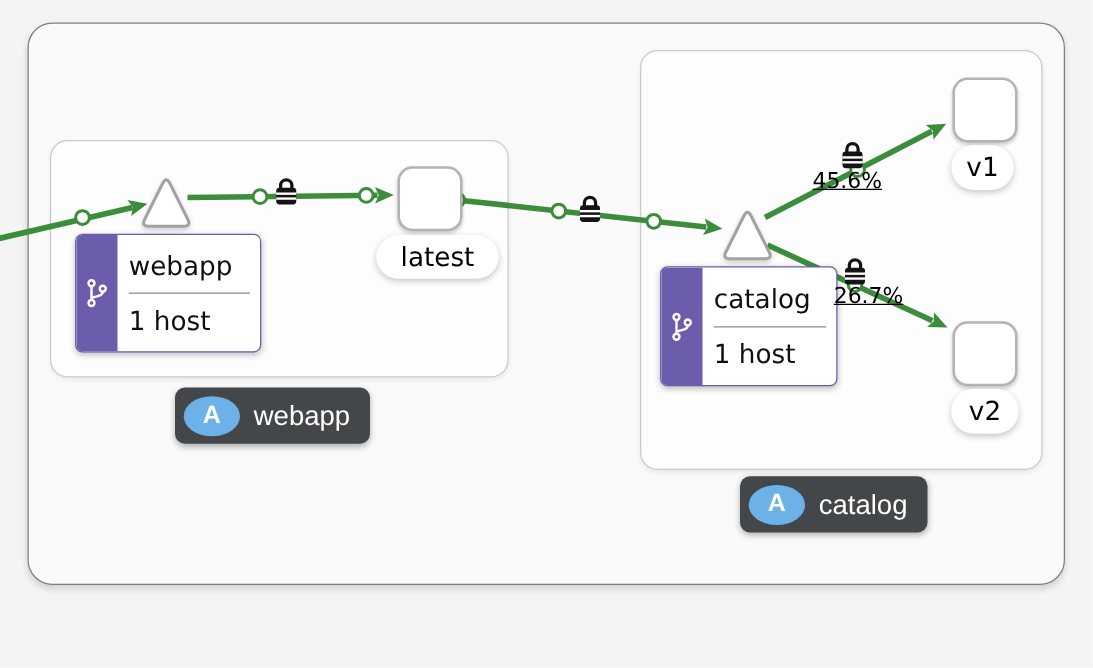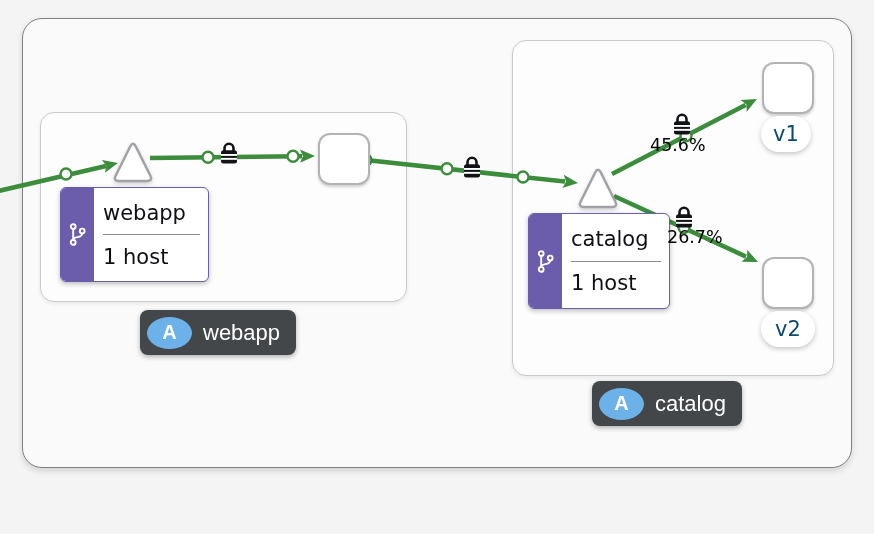--- a/index.html
+++ b/index.html
@@ -17,41 +17,41 @@
   svg.edges{position:absolute;left:0;top:0;}
   .e{stroke:#3b8d3b;stroke-width:4.5px;fill:none;}
   .ah{fill:#3b8d3b;stroke:none;}
   .wp{fill:#ffffff;stroke:#3b8d3b;stroke-width:2.4px;}
 
   .tri{position:absolute;filter:drop-shadow(0 2px 2px rgba(0,0,0,0.18));}
   .node-square{position:absolute;width:48px;height:48px;background:#fff;
     border:2.2px solid #b3b3b6;border-radius:12px;box-shadow:0 2px 3px rgba(0,0,0,0.18);}
   .node-label{position:absolute;background:#fff;border-radius:18px;
     box-shadow:0 2px 5px rgba(0,0,0,0.22);display:flex;align-items:center;
-    justify-content:center;font-size:21px;color:#0c4a6e;}
+    justify-content:center;font-size:21px;color:#000000;}
 
   .vs-badge{position:absolute;display:flex;background:#fff;border:1.6px solid #6b5cac;
     border-radius:6px;box-shadow:0 2px 5px rgba(0,0,0,0.25);overflow:hidden;}
   .vs-strip{width:33px;background:#6b5cac;display:flex;align-items:center;
     justify-content:center;flex:none;}
   .vs-body{flex:1;display:flex;flex-direction:column;padding:3px 8px 3px 9px;}
   .vs-title,.vs-hosts{flex:1;display:flex;align-items:center;font-size:21px;color:#101014;}
   .vs-div{height:0;border-top:1.6px solid #8b8b8f;}
 
   .chip{position:absolute;display:flex;align-items:center;gap:11px;background:#44474a;
     border-radius:8px;color:#fff;padding:0 16px 0 7px;height:45px;
     font-family:"Liberation Sans",sans-serif;font-size:22px;
     box-shadow:0 2px 5px rgba(0,0,0,0.3);}
   .chip-badge{background:#6cb2e9;border-radius:50%;display:flex;align-items:center;
     justify-content:center;font-weight:bold;color:#fff;flex:none;
     font-family:"Liberation Sans",sans-serif;}
   .badge-a{width:45px;height:32px;font-size:20px;}
   .badge-ns{width:45px;height:29px;font-size:17px;}
 
-  .pct{position:absolute;font-size:17.5px;color:#000;}
+  .pct{position:absolute;font-size:17.5px;color:#000;text-decoration:underline;}
 </style>
 </head>
 <body>
 
 <div class="stage">
 
   <div class="ns-box"></div>
   <div class="app-box box-webapp"></div>
   <div class="app-box box-catalog"></div>
 
@@ -119,20 +119,21 @@
     <path d="M20.3,9.4 Q23,4 25.7,9.4 L40.3,38.6 Q43,44 37,44 L9,44 Q3,44 5.7,38.6 Z" fill="#ffffff" stroke="#a2a2a6" stroke-width="2.4"></path>
   </svg>
   <svg class="tri" style="left:575px;top:163px" width="46" height="48" viewBox="0 0 46 48">
     <path d="M20.3,9.4 Q23,4 25.7,9.4 L40.3,38.6 Q43,44 37,44 L9,44 Q3,44 5.7,38.6 Z" fill="#ffffff" stroke="#a2a2a6" stroke-width="2.4"></path>
   </svg>
 
   <div class="node-square" style="left:318px;top:133px"></div>
   <div class="node-square" style="left:762px;top:62px"></div>
   <div class="node-square" style="left:762px;top:257px"></div>
 
+  <div class="node-label" style="left:301px;top:188px;width:98px;height:35px">latest</div>
   <div class="node-label" style="left:761px;top:116px;width:50px;height:36px">v1</div>
   <div class="node-label" style="left:761px;top:311px;width:54px;height:36px">v2</div>
 
   <div class="vs-badge" style="left:60px;top:187px;width:147px;height:93px">
     <div class="vs-strip">
       <svg width="17" height="23" viewBox="0 0 17 23">
         <g fill="none" stroke="#fff" stroke-width="1.9">
           <circle cx="4.2" cy="3.6" r="2.4"></circle>
             <circle cx="4.2" cy="19.4" r="2.4"></circle>
           <circle cx="13.2" cy="8" r="2.4"></circle>

